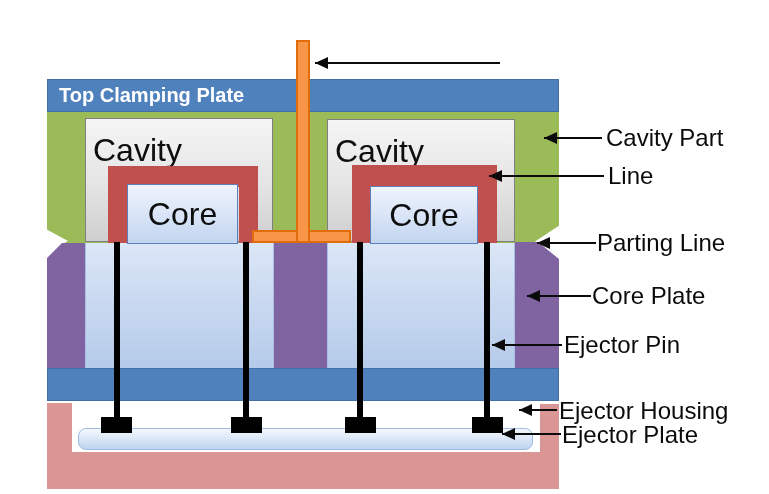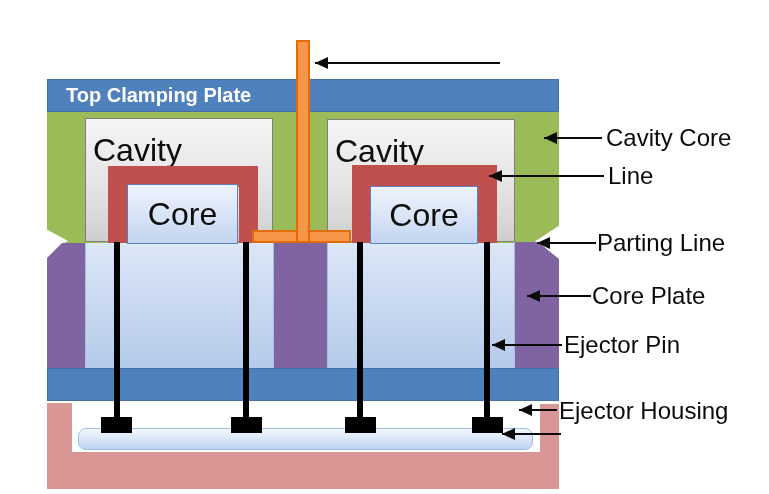--- a/index.html
+++ b/index.html
@@ -42,21 +42,21 @@
   .ejector-plate{
     background:linear-gradient(180deg,#f3f8fe 0%,#d8e4f6 55%,#bed3f0 100%);
     border:1px solid #9fbce4;border-radius:8px;
   }
   
   .notch-left{background:#fff;clip-path:polygon(0 0,100% 50%,0 100%);}
   .notch-right{background:#fff;clip-path:polygon(100% 0,0 50%,100% 100%);}
   
   .plate-title{
     position:absolute;left:11px;top:0;height:100%;display:flex;align-items:center;
-    color:#fff;font-size:20px;font-weight:bold;white-space:nowrap;margin-left:7px;
+    color:#fff;font-size:20px;font-weight:bold;white-space:nowrap;
   }
   .block-label{font-size:32px;color:#0e0e0e;white-space:nowrap;}
   .cavity-label{position:absolute;left:7px;top:13px;}
   .callout-label{position:absolute;font-size:24px;color:#0b0b0b;white-space:nowrap;line-height:1;}
   
   .arrow{position:absolute;height:2px;background:#0b0b0b;}
   .arrow::before{
     content:"";position:absolute;left:0;top:-5px;width:0;height:0;
     border-top:6px solid transparent;border-bottom:6px solid transparent;
     border-right:13px solid #0b0b0b;
@@ -122,20 +122,21 @@
 
   <div class="arrow" style="left:315px;top:62px;width:185px;"></div>
   <div class="arrow" style="left:544px;top:137px;width:58px;"></div>
   <div class="arrow" style="left:489px;top:175px;width:115px;"></div>
   <div class="arrow" style="left:537px;top:242px;width:59px;"></div>
   <div class="arrow" style="left:527px;top:295px;width:64px;"></div>
   <div class="arrow" style="left:492px;top:344px;width:70px;"></div>
   <div class="arrow" style="left:519px;top:409px;width:38px;"></div>
   <div class="arrow" style="left:502px;top:433px;width:59px;"></div>
 
-  <div class="callout-label" style="left:606px;top:126px;">Cavity Core</div>
+  <div class="callout-label" style="left:606px;top:126px;">Cavity Part</div>
   <div class="callout-label" style="left:608px;top:164px;">Line</div>
   <div class="callout-label" style="left:597px;top:231px;">Parting Line</div>
   <div class="callout-label" style="left:592px;top:284px;">Core Plate</div>
   <div class="callout-label" style="left:559px;top:399px;">Ejector Housing</div>
   <div class="callout-label" style="left:564px;top:333px;">Ejector Pin</div>
+  <div class="callout-label" style="left:562px;top:423px;">Ejector Plate</div>
 
 </div>
 
 </body></html>

